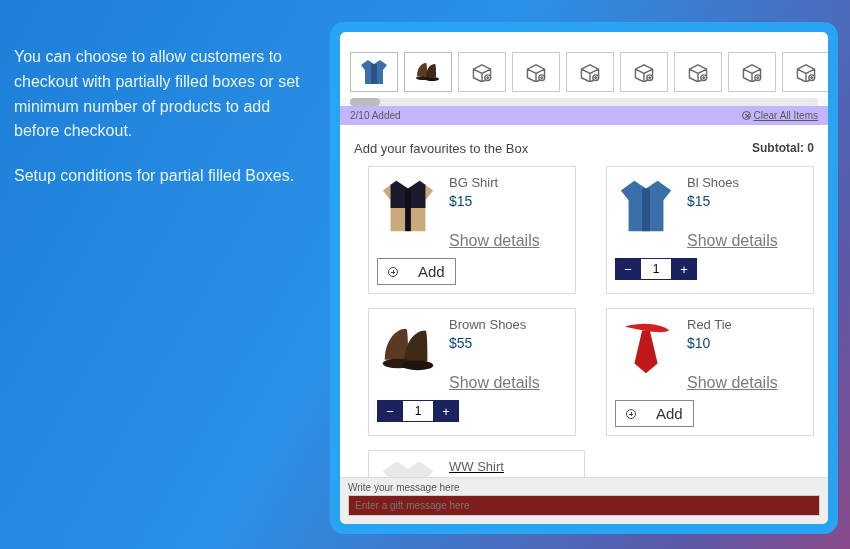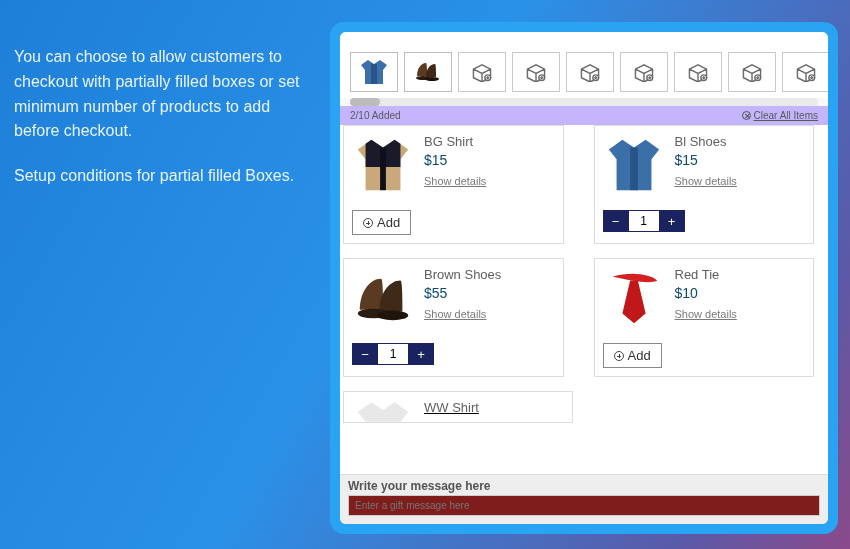--- a/index.html
+++ b/index.html
@@ -101,21 +101,21 @@
     padding: 16px 14px 10px 14px;
     font-size: 13px;
     color: #444;
     background: #fff;
   }
   .subhead .subtotal { font-size: 12px; font-weight: 600; }
 
   .products {
     flex: 1;
     overflow-y: auto;
-    padding: 0 14px 6px 3px;
+    padding: 0 14px 6px 28px;
     background: #fff;
   }
   .prod-row {
     display: flex;
     gap: 30px;
     margin-bottom: 14px;
   }
   .card {
     flex: 1;
     border: 1px solid #dcdcdc;
@@ -132,32 +132,32 @@
     width: 62px;
     height: 62px;
     display: flex;
     align-items: center;
     justify-content: center;
   }
   .pimg svg { width: 62px; height: 62px; }
   .pinfo { display: flex; flex-direction: column; gap: 3px; font-size: 12px; color: #666; }
   .pname { font-size: 13px; color: #5f5f5f; }
   .pprice { font-size: 14px; color: #0c4a6e; }
-  .pdetails { font-size: 11px; color: #7a7a7a; text-decoration: underline; cursor: pointer; margin-top: 4px;}
+  .pdetails { font-size: 16px; color: #7a7a7a; text-decoration: underline; cursor: pointer; margin-top: 20px;}
   .card-action {
     margin-top: 8px;
   }
   .add-btn {
     border: 1px solid #888;
     background: #fff;
-    font-size: 13px;
+    font-size: 15px;
     padding: 4px 10px;
     display: inline-flex;
     align-items: center;
-    gap: 4px;
+    gap: 20px;
     cursor: pointer;
     color: #333;
   }
   .qty {
     display: inline-flex;
     align-items: stretch;
     border: 1px solid #1a2360;
     height: 22px;
   }
   .qty button {
@@ -176,21 +176,21 @@
     border-left: 1px solid #1a2360;
     border-right: 1px solid #1a2360;
     font-size: 12px;
   }
 
   .msg-block {
     border-top: 1px solid #ddd;
     background: #eeeeee;
     padding: 4px 8px 8px 8px;
   }
-  .msg-label { font-size: 12px; color: #555; margin-bottom: 2px; font-weight: bold;}
+  .msg-label { font-size: 10px; color: #555; margin-bottom: 2px;}
   .msg-input {
     width: 100%;
     background: #7f1d1d;
     border: 1px solid #ccc;
     padding: 4px 6px;
     font-size: 10px;
     color: #999;
   }
 
   
@@ -301,20 +301,24 @@
     </div>
 
     <div class="strip-info">
       <span>2/10 Added</span>
       <span class="clear-all">
         <span class="x-circle"></span>
         <span style="text-decoration:underline;">Clear All Items</span>
       </span>
     </div>
 
+    <div class="subhead">
+      <span>Add your favourites to the Box</span>
+      <span class="subtotal">Subtotal: 0</span>
+    </div>
 
     <div class="products">
 
       <div class="prod-row">
 
         <div class="card">
           <div class="card-top">
             <div class="pimg">
               <svg viewBox="0 0 64 64">
                 <path fill="#c9a87a" d="M20 6 L32 14 L44 6 L58 16 L50 26 L50 58 L14 58 L14 26 L6 16 Z"></path>

